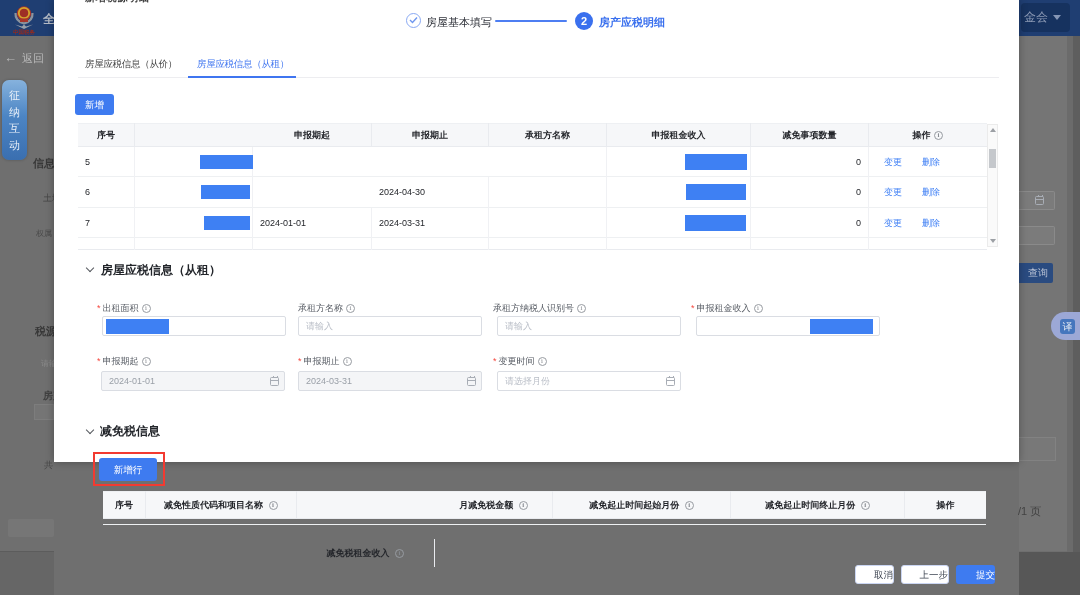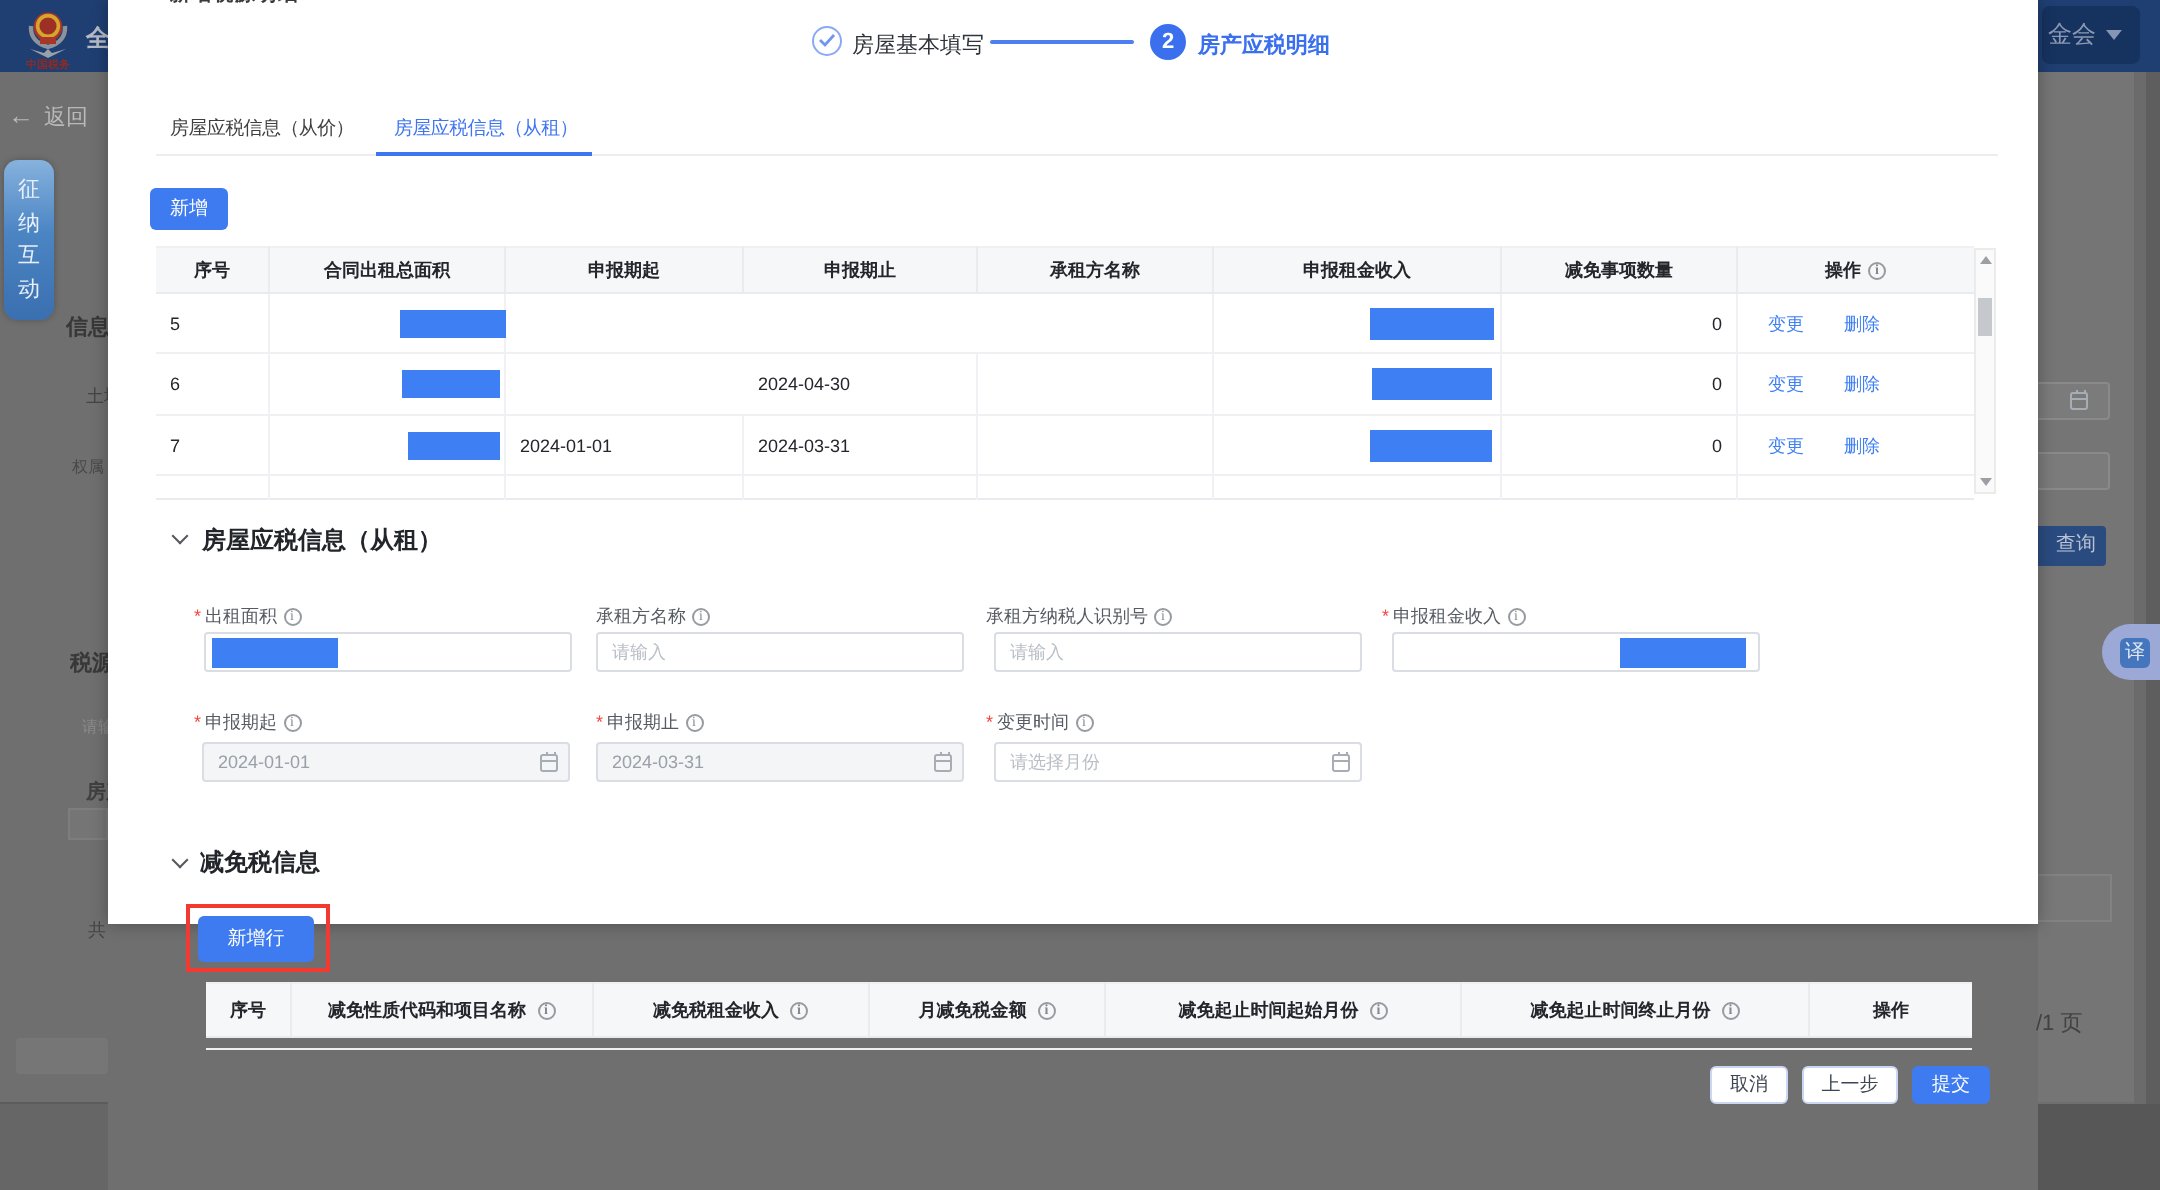--- a/index.html
+++ b/index.html
@@ -98,21 +98,21 @@
 #redbox { position:absolute; left:39px; top:452px; width:72px; height:34px; border:2px solid #f23a31; }
 #btnAddRow { position:absolute; left:45px; top:458px; width:58px; height:23px; background:#3e7bf0; border-radius:3px; color:#fff; font-size:9.5px; text-align:center; line-height:23px; }
 
 
 #t2 { position:absolute; left:49px; top:491px; width:883px; font-size:9px; color:#24262b; }
 #t2 .hd { position:absolute; left:0; top:0; width:883px; height:28px; background:#f6f7f9; border-top:1px solid #eef0f3; border-bottom:1px solid #e9ebef; }
 #t2 .hc { position:absolute; top:0; height:28px; line-height:28px; text-align:center; font-weight:bold; border-right:1px solid #e9ebef; }
 #t2 .bot { position:absolute; left:0; top:33px; width:883px; height:1px; background:#eef0f2; }
 
 
-.fbtn { position:absolute; top:533px; height:19px; border-radius:3px; font-size:9.5px; text-align:center; line-height:17px; }
+.fbtn { position:absolute; top:565px; height:19px; border-radius:3px; font-size:9.5px; text-align:right; line-height:17px; }
 .fbtn.ghost { border:1px solid #cbd6f3; color:#3f4653; background:#fff; }
 #fb1 { left:801px; width:39px; }
 #fb2 { left:847px; width:48px; }
 #fb3 { left:902px; width:39px; background:#3e7bf0; color:#fff; line-height:19px; }
 </style>
 </head>
 <body>
 
 <div class="abs" id="hdr">
   <svg class="abs" style="left:9px;top:3px" width="30" height="32" viewBox="0 0 30 32">
@@ -176,21 +176,20 @@
     <span class="tab1">房屋应税信息（从价）</span>
     <span class="tab2">房屋应税信息（从租）</span>
     <span id="tabline"></span>
   </div>
 
   <div id="btnAdd">新增</div>
 
   <div id="t1">
     <div class="hd"></div>
     <div class="hc" style="left:0;width:57px;">序号</div>
-    <div class="hc" style="left:57px;width:118px;">合同出租总面积</div>
     <div class="hc" style="left:175px;width:119px;">申报期起</div>
     <div class="hc" style="left:294px;width:117px;">申报期止</div>
     <div class="hc" style="left:411px;width:118px;">承租方名称</div>
     <div class="hc" style="left:529px;width:144px;">申报租金收入</div>
     <div class="hc" style="left:673px;width:118px;">减免事项数量</div>
     <div class="hc" style="left:791px;width:117.5px;border-right:none;">操作 <span class="inf" style="margin-left:1px"></span></div>
 
     <div class="rw" style="top:24px;">
       <div class="cl" style="left:0;width:57px;padding-left:7px;">5</div>
       <div class="cl" style="left:57px;width:118px;">
@@ -275,21 +274,21 @@
   <span class="chev" style="left:33px;top:427px;"></span>
   <div class="sect" style="left:46px;top:423px;">减免税信息</div>
 
   <div id="redbox"></div>
   <div id="btnAddRow">新增行</div>
 
   <div id="t2">
     <div class="hd"></div>
     <div class="hc" style="left:0;width:43px;">序号</div>
     <div class="hc" style="left:43px;width:150.5px;">减免性质代码和项目名称 <span class="inf"></span></div>
-    <div class="hc" style="left:193.5px;width:138.5px;">减免税租金收入 <span class="inf"></span></div>
+    <div class="hc" style="left:193.5px;width:138.5px;margin-top:48px;">减免税租金收入 <span class="inf"></span></div>
     <div class="hc" style="left:332px;width:118px;">月减免税金额 <span class="inf"></span></div>
     <div class="hc" style="left:450px;width:178px;">减免起止时间起始月份 <span class="inf"></span></div>
     <div class="hc" style="left:628px;width:174px;">减免起止时间终止月份 <span class="inf"></span></div>
     <div class="hc" style="left:802px;width:81px;border-right:none;">操作</div>
     <div class="bot"></div>
   </div>
 
   <div class="fbtn ghost" id="fb1">取消</div>
   <div class="fbtn ghost" id="fb2">上一步</div>
   <div class="fbtn" id="fb3">提交</div>

